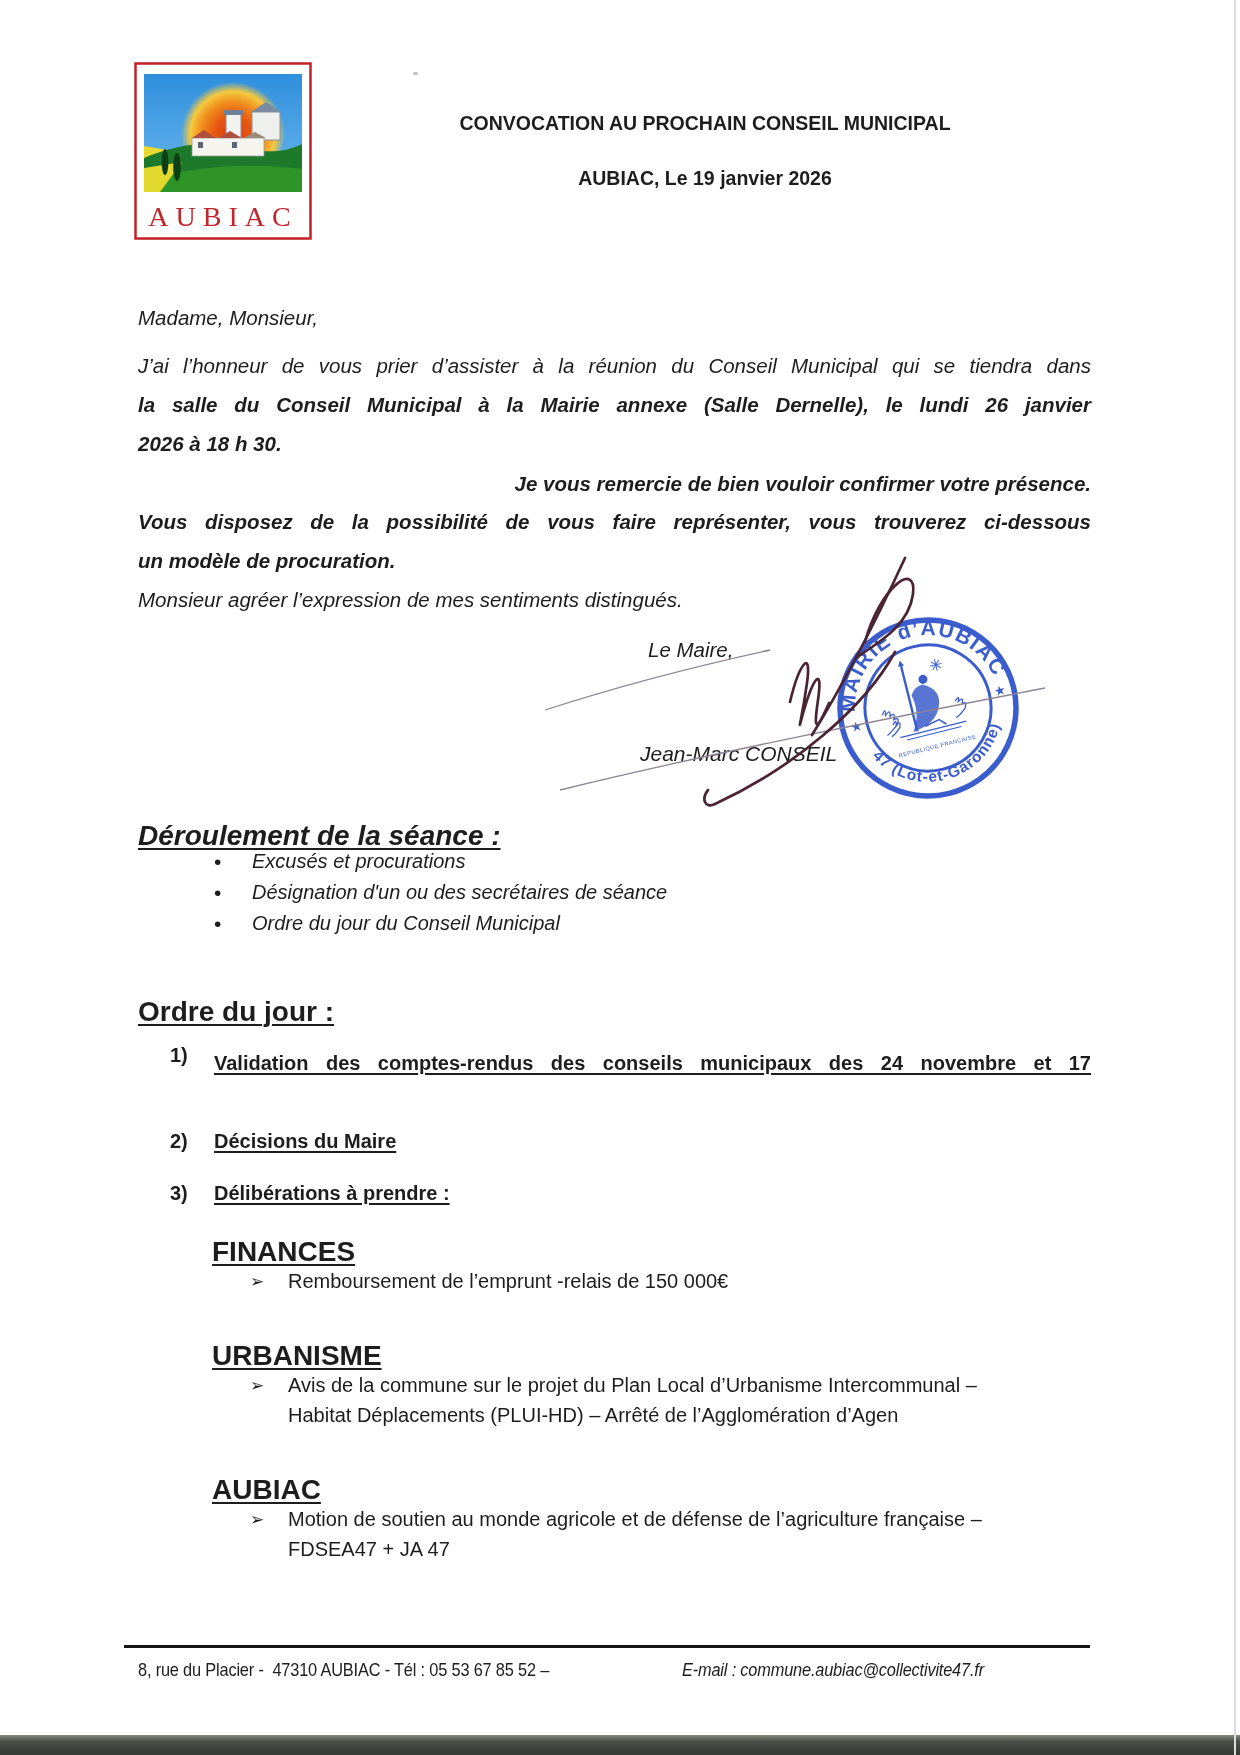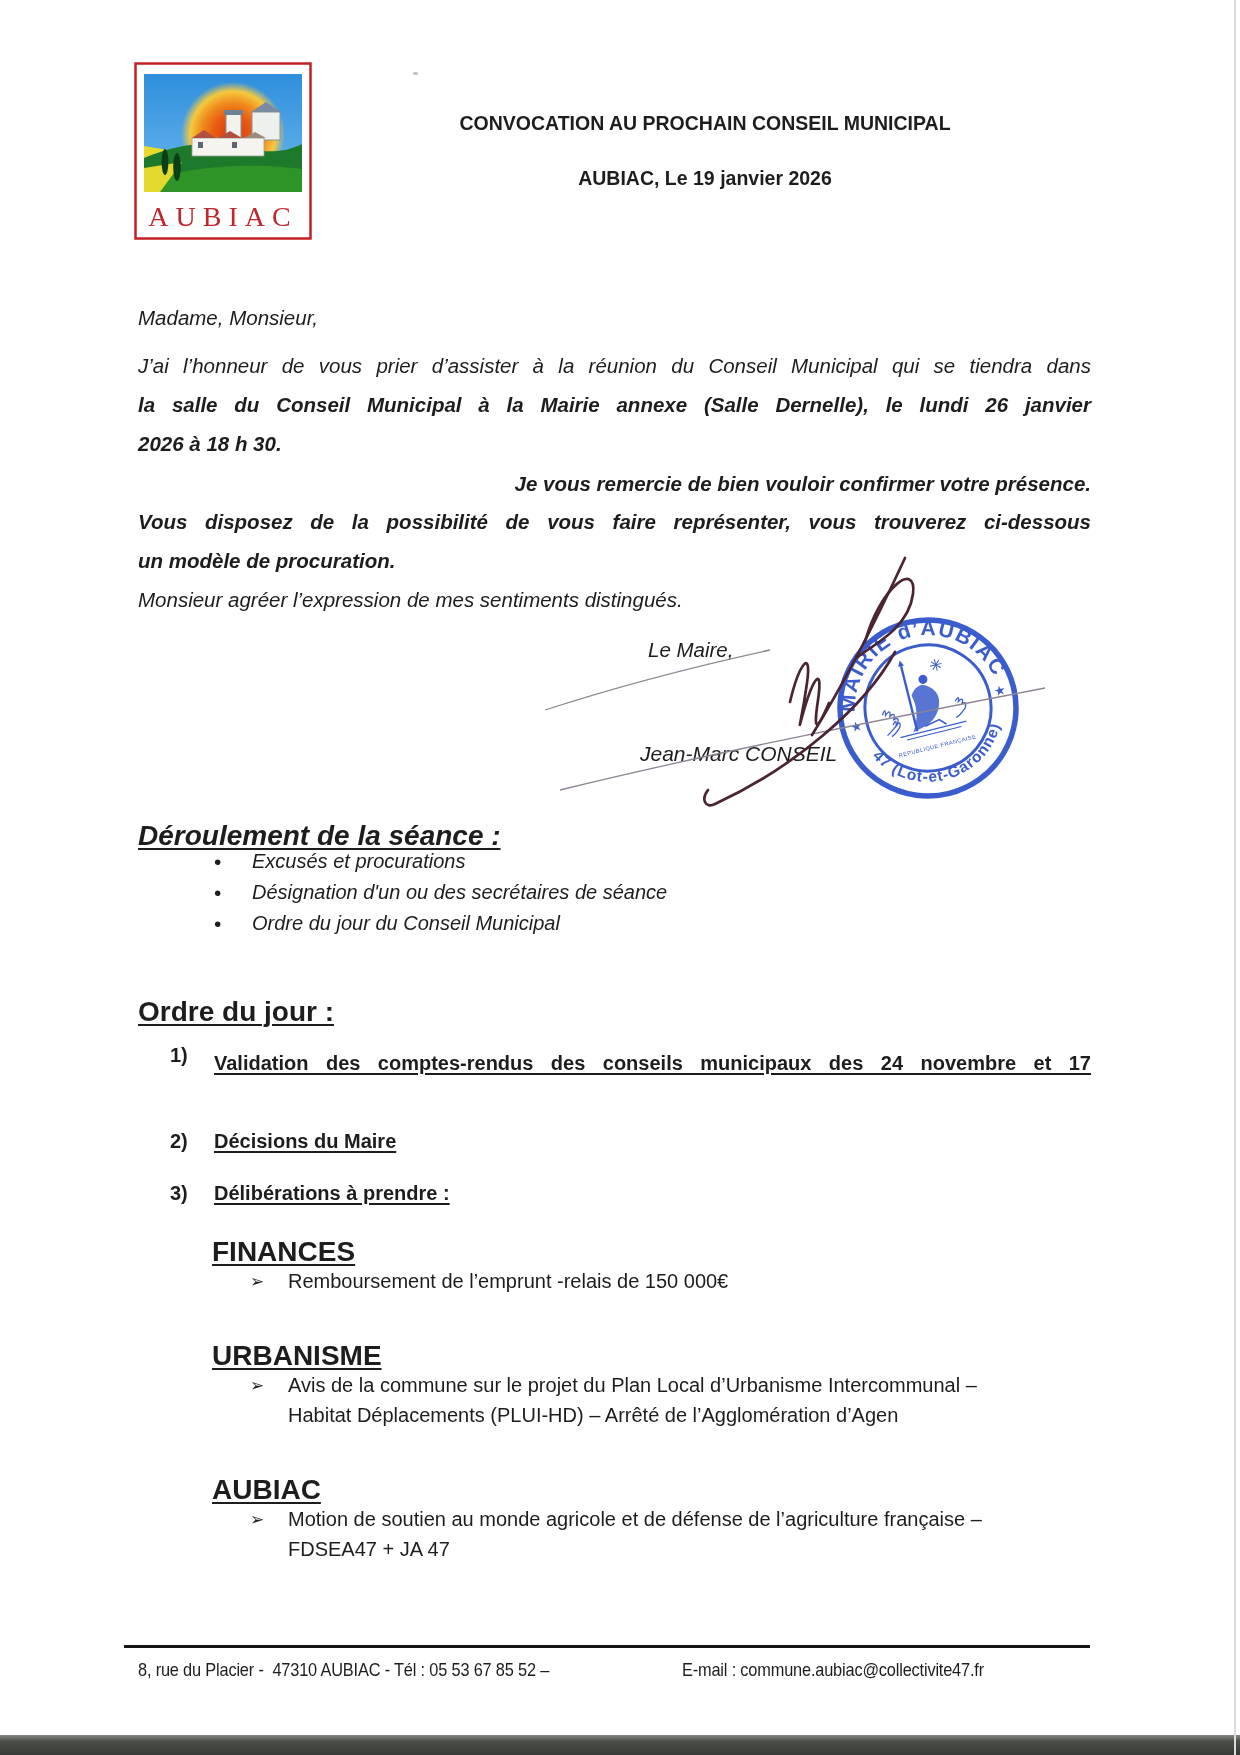--- a/index.html
+++ b/index.html
@@ -210,19 +210,19 @@
     <span>
       <span style="display:block;">Motion de soutien au monde agricole et de défense de l’agriculture française –</span>
       <span style="display:block;">FDSEA47 + JA 47</span>
     </span>
   </div>
 
   <div class="abs rule" style="left:124px;top:1645px;width:966px;height:3px;"></div>
   <div class="abs" style="left:138px;top:1659px;">
     <span class="footer-txt">8, rue du Placier -  47310 AUBIAC - Tél : 05 53 67 85 52 –</span>
   </div>
-  <div class="abs" style="left:682px;top:1659px;">
+  <div class="abs" style="left:682px;top:1659px;font-style:italic;">
     <span class="footer-txt">E-mail : commune.aubiac@collectivite47.fr</span>
   </div>
 
   <div class="abs scan-strip"></div>
   <div class="abs scan-edge"></div>
 </div>
 
 </body></html>

